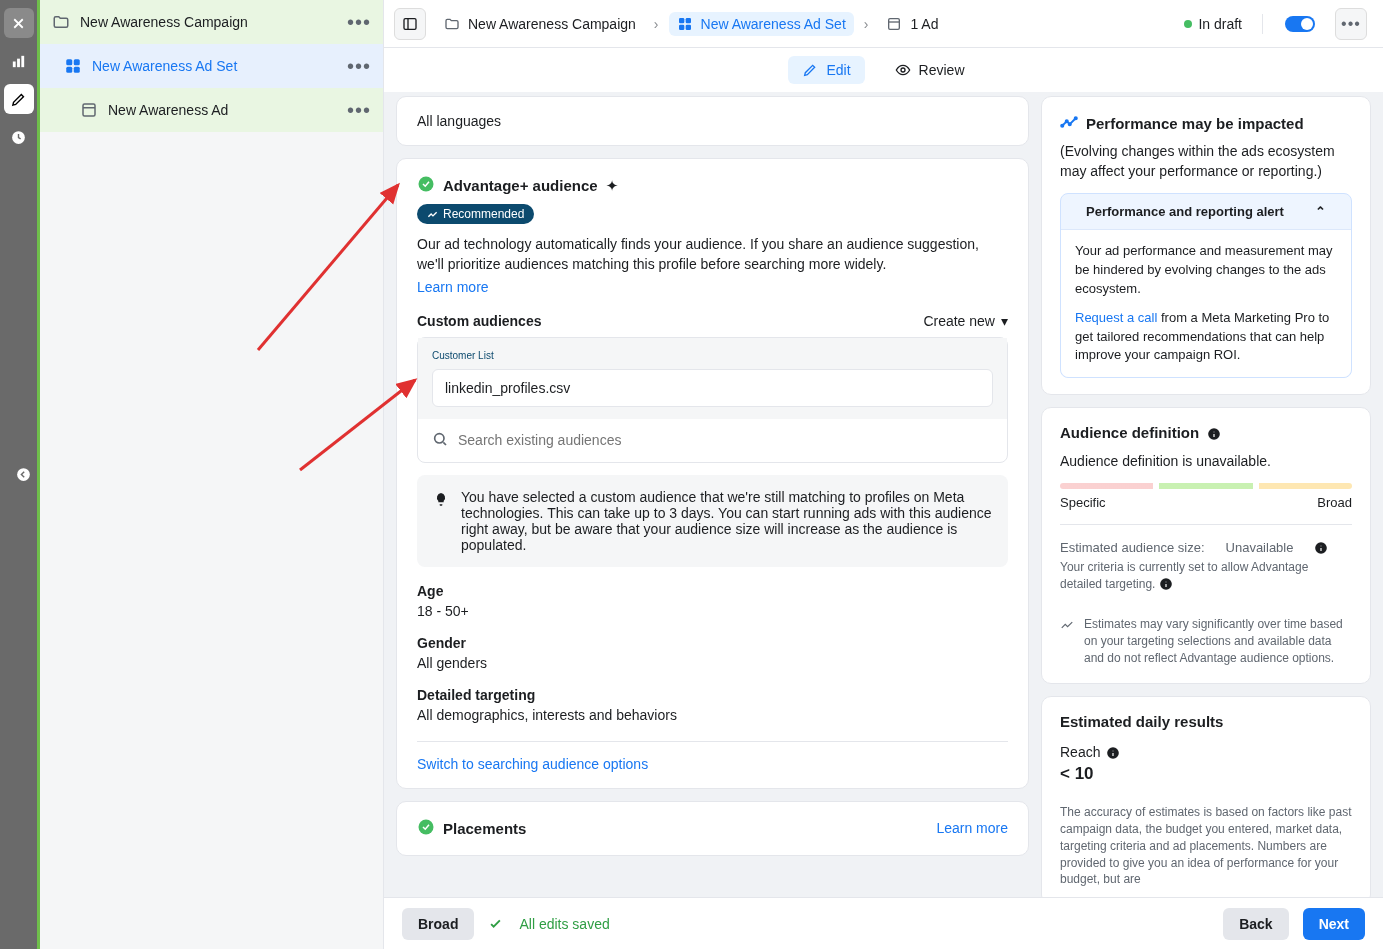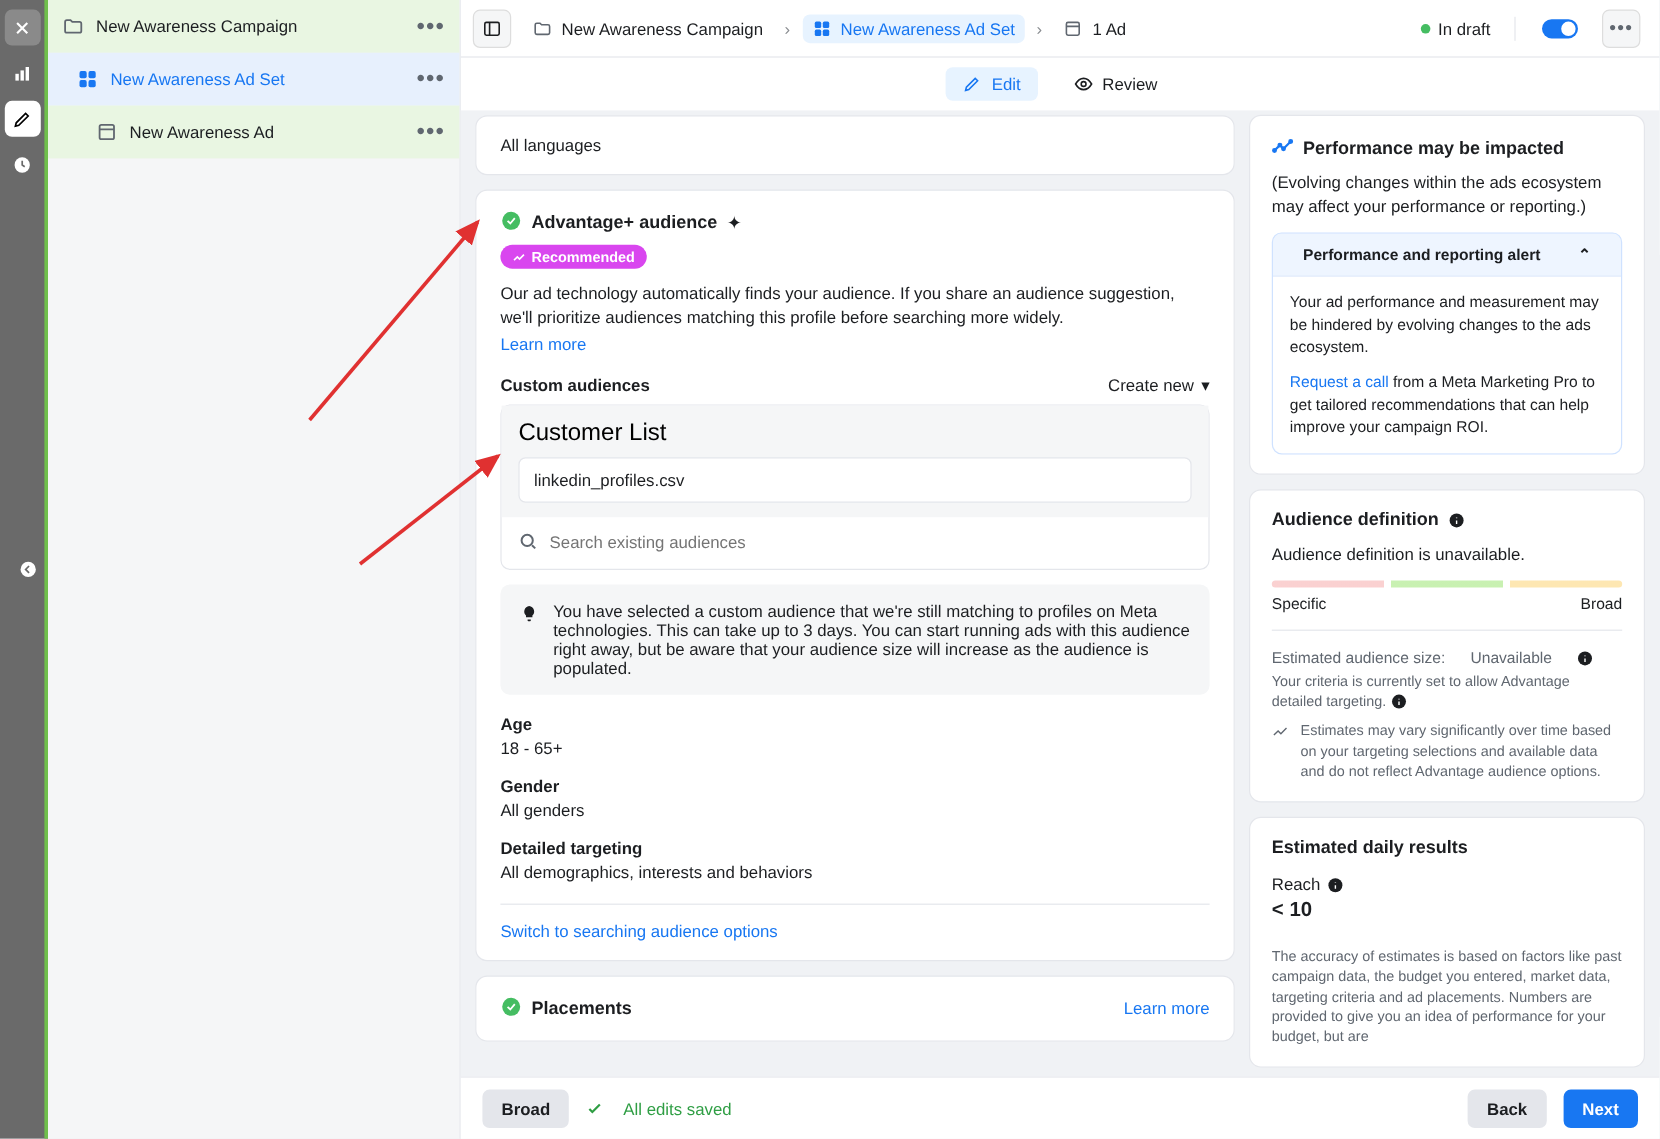--- a/index.html
+++ b/index.html
@@ -36,30 +36,30 @@
 .tab.active{background:#e7f3ff;color:#1877f2}
 .tab .ic{width:16px;height:16px}
 .body{flex:1;display:flex;gap:12px;padding:0 12px 0 12px;overflow:hidden;background:#f0f2f5}
 .center{flex:1;overflow-y:auto;padding-top:4px}
 .card{background:#fff;border:1px solid #e4e6eb;border-radius:10px;padding:16px 20px;margin-bottom:12px}
 .lang-card{margin-top:0}
 .sec-head{display:flex;align-items:center;gap:8px;margin-bottom:6px}
 .check-ic{width:18px;height:18px;color:#45bd62}
 .sec-title{font-weight:700;font-size:15px}
 .sparkle{display:inline-block;color:#1c1e21;font-size:15px}
-.badge{display:inline-flex;align-items:center;gap:5px;background:#d946ef;color:#fff;font-size:12px;font-weight:700;padding:3px 10px;border-radius:999px;margin:2px 0 10px}
+.badge{display:inline-flex;align-items:center;gap:5px;background:#0c4a6e;color:#fff;font-size:12px;font-weight:400;padding:3px 10px;border-radius:999px;margin:2px 0 10px}
 .badge svg{width:11px;height:11px}
 .desc{color:#1c1e21;line-height:1.45;margin-bottom:4px}
 .link{color:#1877f2;cursor:pointer}
 .subhead{display:flex;justify-content:space-between;align-items:center;margin:18px 0 8px}
 .subhead .lbl{font-weight:600}
 .create-new{display:flex;align-items:center;gap:6px;cursor:pointer}
 .aud-box{border:1px solid #e4e6eb;border-radius:8px}
 .aud-sel{background:#f5f6f7;padding:12px 14px}
-.aud-sel .title{color:#000000;font-size:20px;margin-bottom:8px}
+.aud-sel .title{color:#0c4a6e;font-size:10px;margin-bottom:8px}
 .aud-chip{background:#fff;border:1px solid #e4e6eb;border-radius:6px;padding:10px 12px}
 .search-row{display:flex;align-items:center;padding:12px 14px;gap:10px;color:#606770}
 .search-row input{border:none;outline:none;font-size:14px;flex:1;color:#1c1e21}
 .infobox{background:#f5f6f7;border-radius:8px;padding:14px 16px;display:flex;gap:12px;margin-top:12px}
 .infobox .ic{flex-shrink:0;margin-top:2px}
 .kv{margin-top:16px}
 .kv .k{font-weight:600;margin-bottom:4px}
 .kv .v{color:#1c1e21}
 .hr{height:1px;background:#e4e6eb;margin:18px 0 14px}
 .right{width:330px;overflow-y:auto;padding-top:4px}
@@ -276,21 +276,21 @@
             <span class="ic">
               <svg width="16" height="16" viewBox="0 0 24 24" fill="#1c1e21">
                   <path d="M12 3a7 7 0 00-4 12v2h8v-2a7 7 0 00-4-12zM10 20h4v1a1 1 0 01-1 1h-2a1 1 0 01-1-1v-1z"></path>
                 </svg>
             </span>
             <span>You have selected a custom audience that we're still matching to profiles on Meta technologies. This can take up to 3 days. You can start running ads with this audience right away, but be aware that your audience size will increase as the audience is populated.</span>
           </div>
 
           <div class="kv">
               <div class="k">Age</div>
-              <div class="v">18 - 65+</div>
+              <div class="v">18 - 50+</div>
             </div>
           <div class="kv">
               <div class="k">Gender</div>
               <div class="v">All genders</div>
             </div>
           <div class="kv">
               <div class="k">Detailed targeting</div>
               <div class="v">All demographics, interests and behaviors</div>
             </div>
           <div class="hr"></div>
@@ -365,21 +365,21 @@
                   <path d="M12 8v1m0 3v5" stroke="#fff" stroke-width="2"></path>
                 </svg></span>
           </div>
           <div class="muted" style="margin-top:4px">
             <span>Your criteria is currently set to allow Advantage detailed targeting.</span>
             <span><svg class="info-ic" viewBox="0 0 24 24" fill="#1c1e21">
                   <circle cx="12" cy="12" r="10"></circle>
                   <path d="M12 8v1m0 3v5" stroke="#fff" stroke-width="2"></path>
                 </svg></span>
           </div>
-          <div class="r-row" style="margin-top:8px;align-items:flex-start;gap:10px">
+          <div class="r-row" style="margin-top:24px;align-items:flex-start;gap:10px">
             <span style="margin-top:2px"><svg width="14" height="14" viewBox="0 0 24 24" fill="none" stroke="#606770" stroke-width="2">
                   <path d="M3 17l6-6 4 4 8-8"></path>
                 </svg></span>
             <span class="tiny">Estimates may vary significantly over time based on your targeting selections and available data and do not reflect Advantage audience options.</span>
           </div>
         </div>
 
         <div class="card">
           <div class="r-title">
               <span>Estimated daily results</span>

